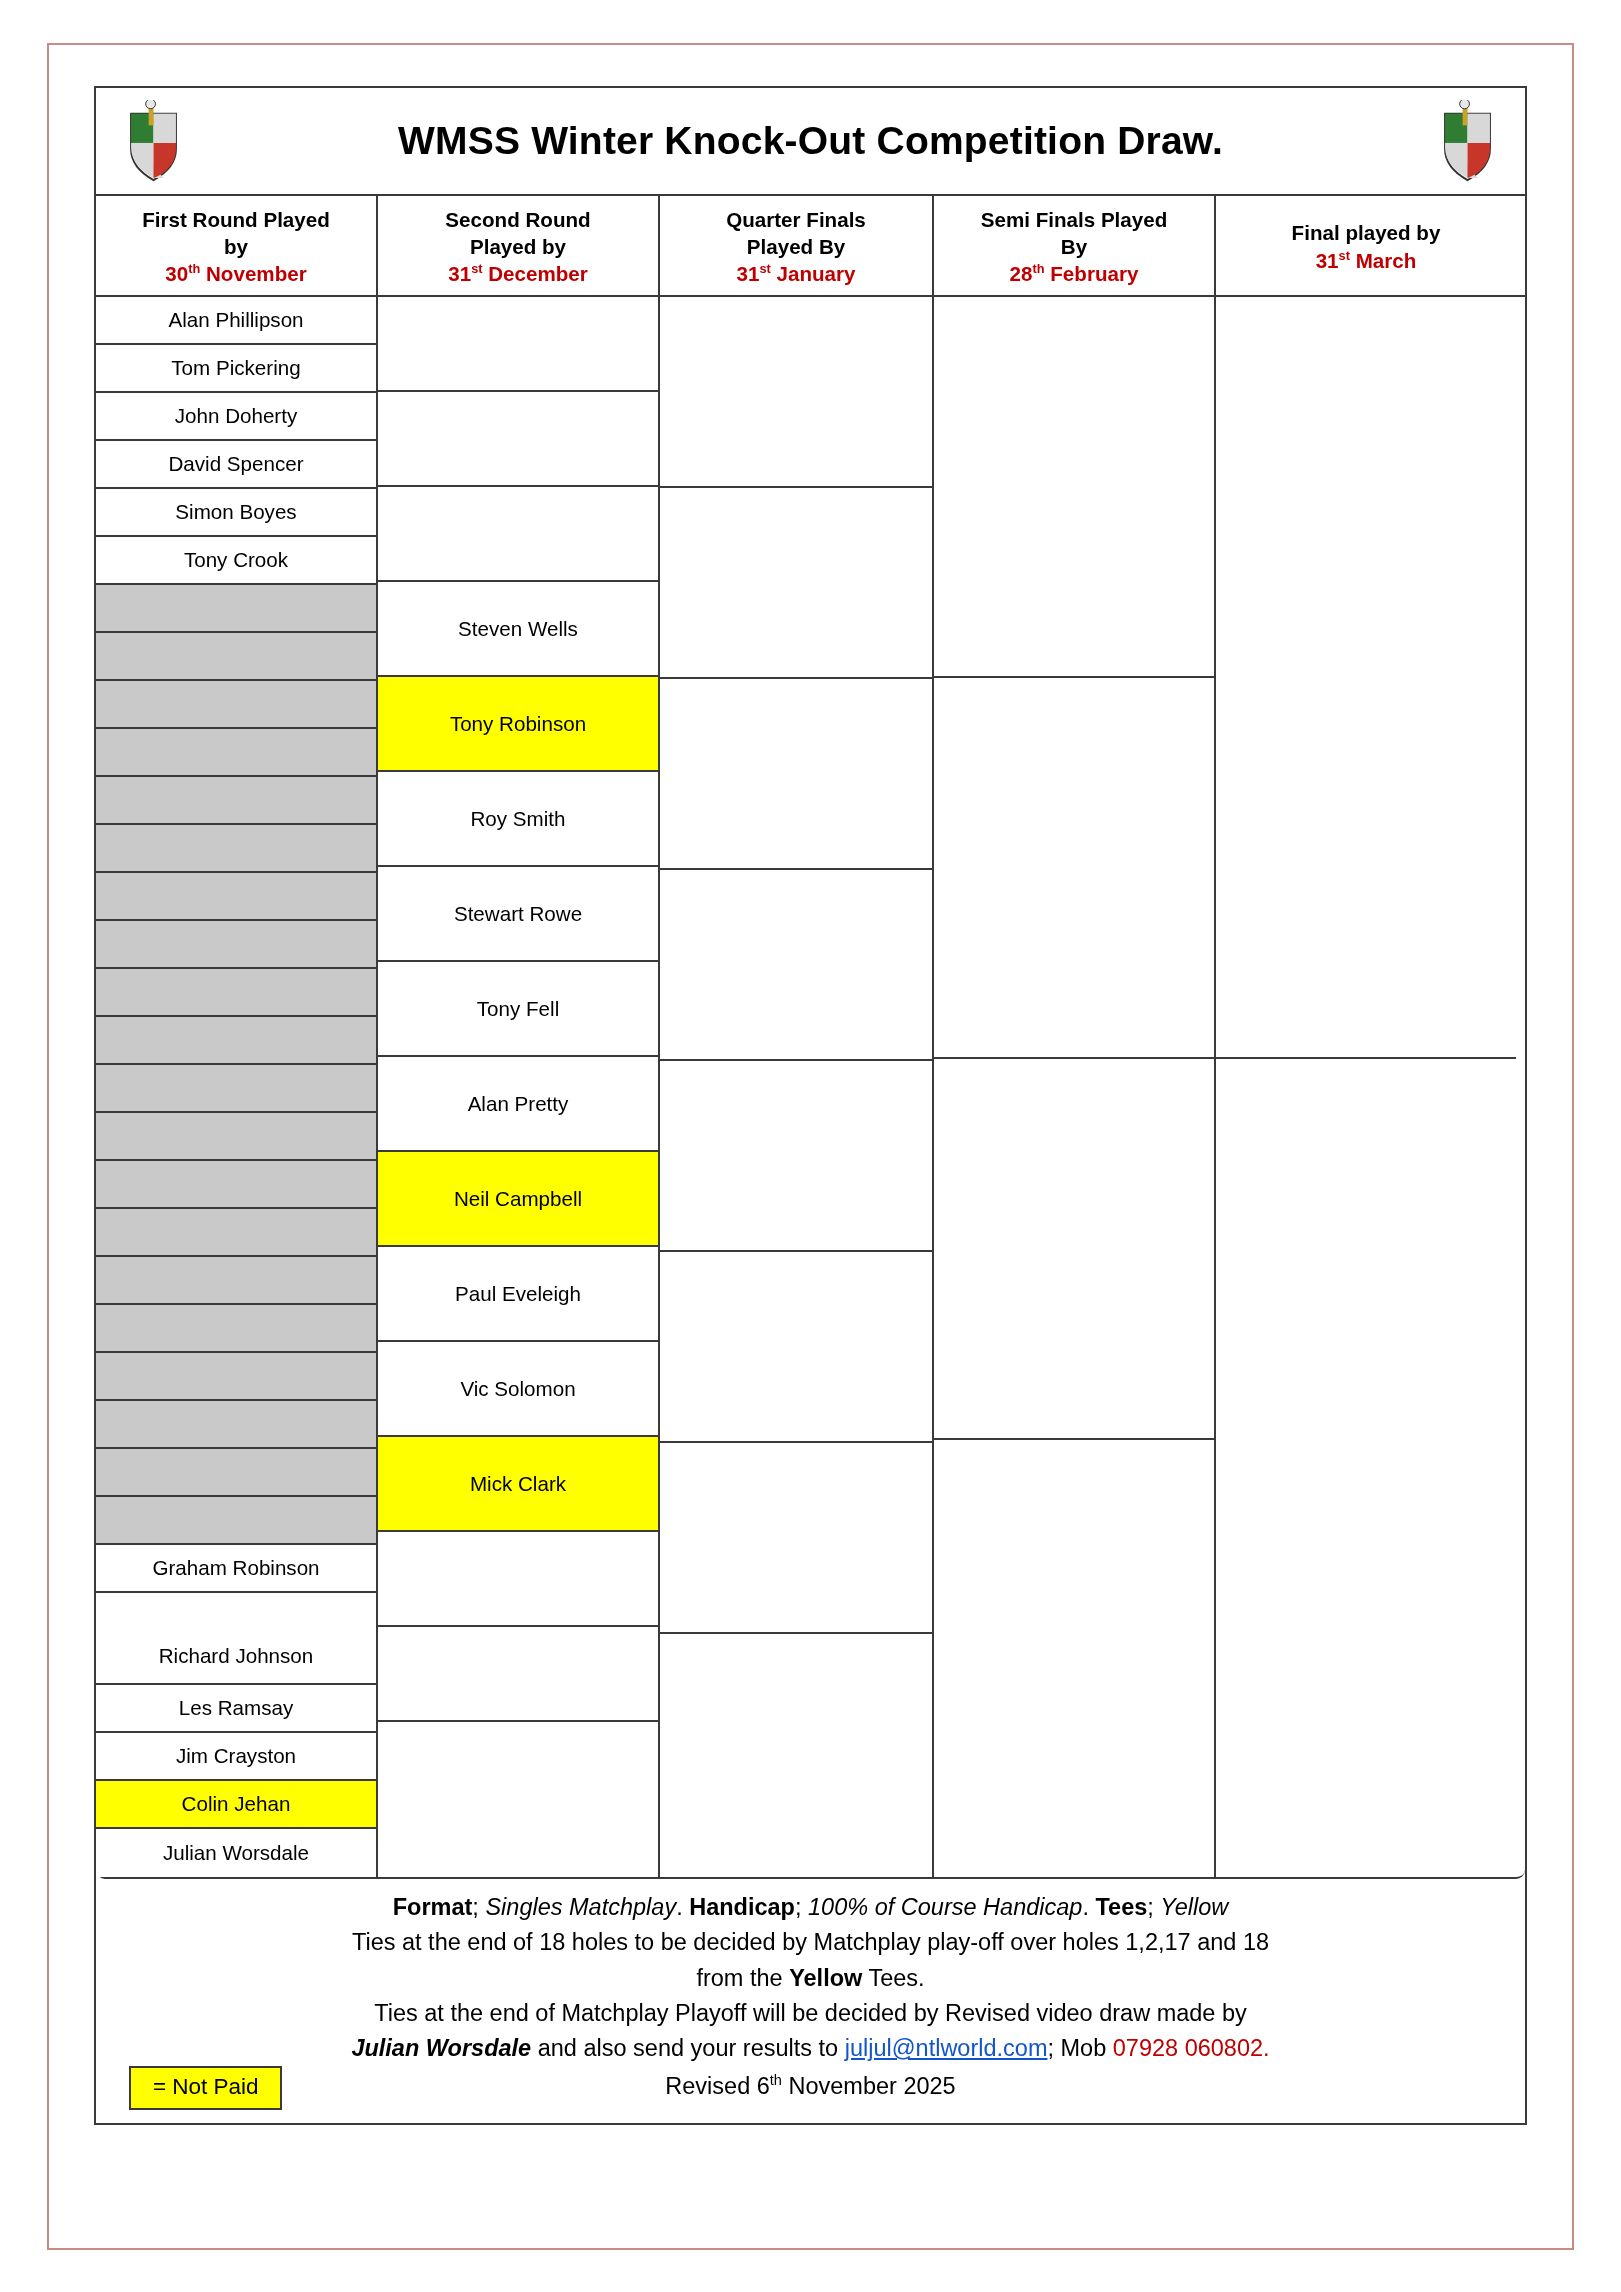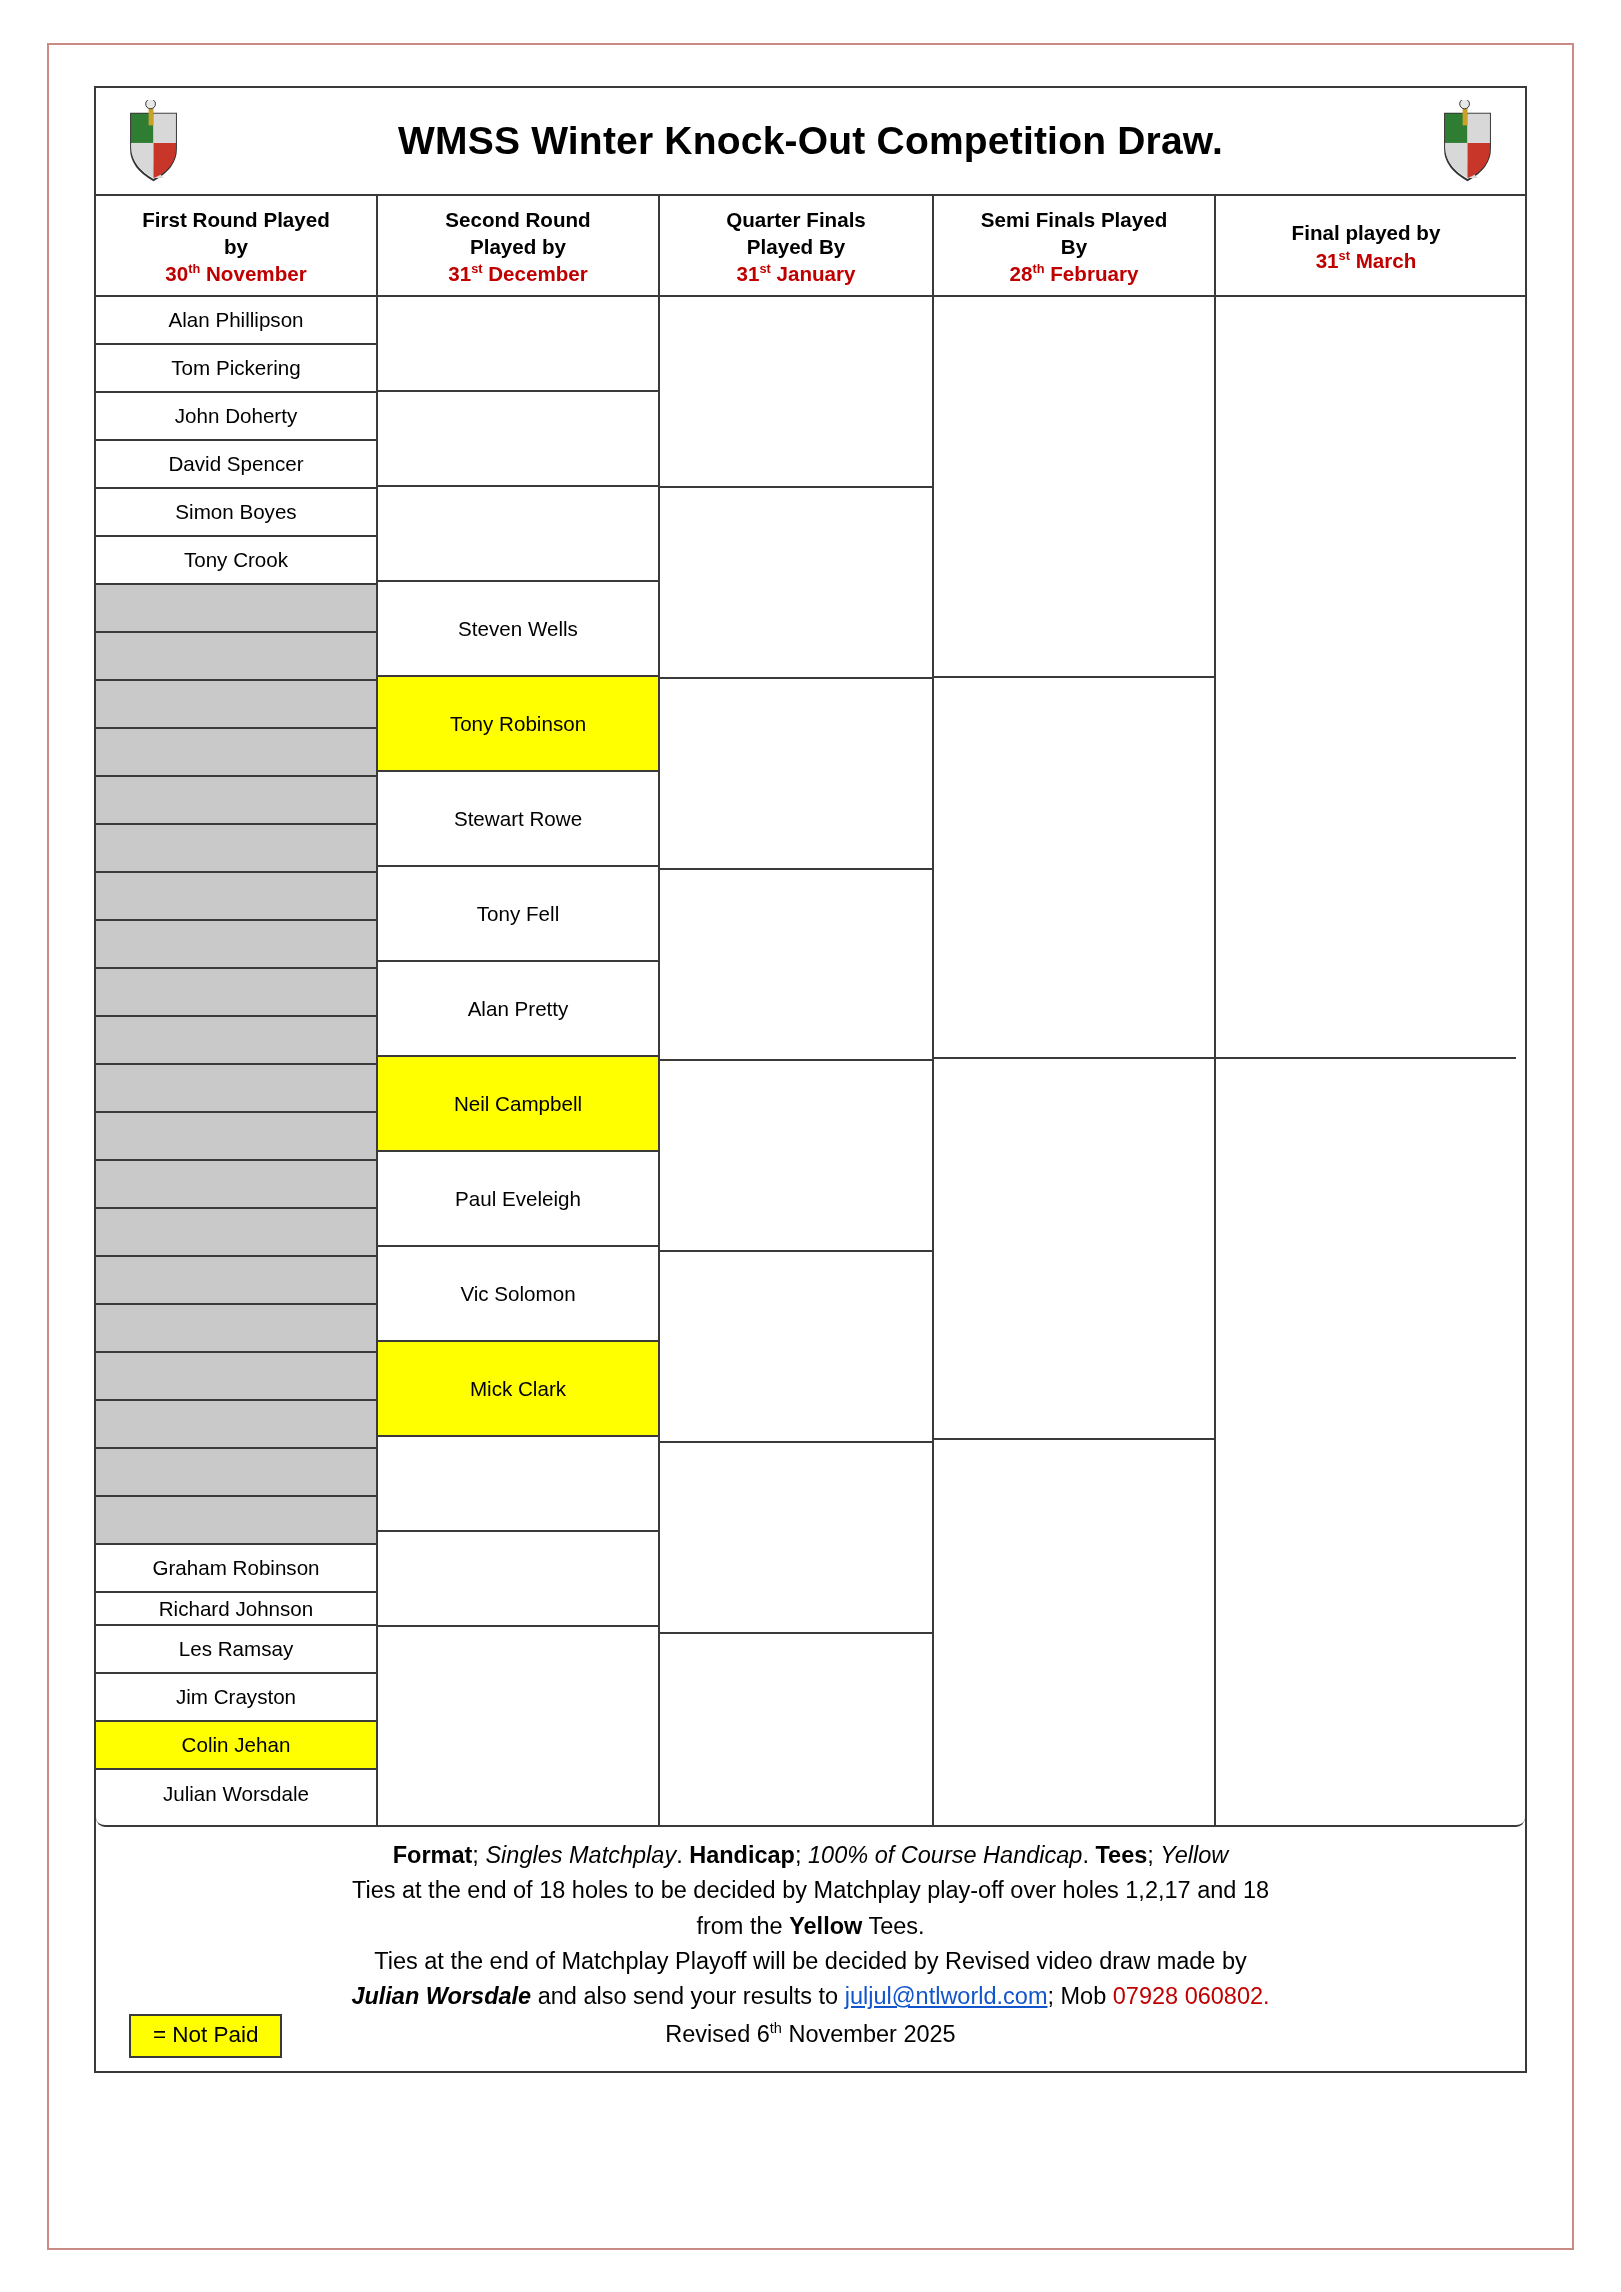--- a/index.html
+++ b/index.html
@@ -252,21 +252,21 @@
           <div class="cell shaded" style="height: 48px;"></div>
           <div class="cell shaded" style="height: 48px;"></div>
           <div class="cell shaded" style="height: 48px;"></div>
           <div class="cell shaded" style="height: 48px;"></div>
           <div class="cell shaded" style="height: 48px;"></div>
           <div class="cell shaded" style="height: 48px;"></div>
           <div class="cell shaded" style="height: 48px;"></div>
           <div class="cell filled" style="height: 48px;">
             <span>Graham Robinson</span>
           </div>
-          <div class="cell filled" style="height: 33px;">
+          <div class="cell filled" style="height: 56px; margin-top: 36px;">
             <span>Richard Johnson</span>
           </div>
           <div class="cell filled" style="height: 48px;">
             <span>Les Ramsay</span>
           </div>
           <div class="cell filled" style="height: 48px;">
             <span>Jim Crayston</span>
           </div>
           <div class="cell yellow" style="height: 48px;">
             <span>Colin Jehan</span>
@@ -277,20 +277,23 @@
         </div>
       <div class="col c2" id="col-round2">
           <div class="cell filled" style="height: 95px;"></div>
           <div class="cell filled" style="height: 95px;"></div>
           <div class="cell filled" style="height: 95px;"></div>
           <div class="cell filled" style="height: 95px;">
             <span>Steven Wells</span>
           </div>
           <div class="cell yellow" style="height: 95px;">
             <span>Tony Robinson</span>
+          </div>
+          <div class="cell filled" style="height: 95px;">
+            <span>Roy Smith</span>
           </div>
           <div class="cell filled" style="height: 95px;">
             <span>Stewart Rowe</span>
           </div>
           <div class="cell filled" style="height: 95px;">
             <span>Tony Fell</span>
           </div>
           <div class="cell filled" style="height: 95px;">
             <span>Alan Pretty</span>
           </div>

